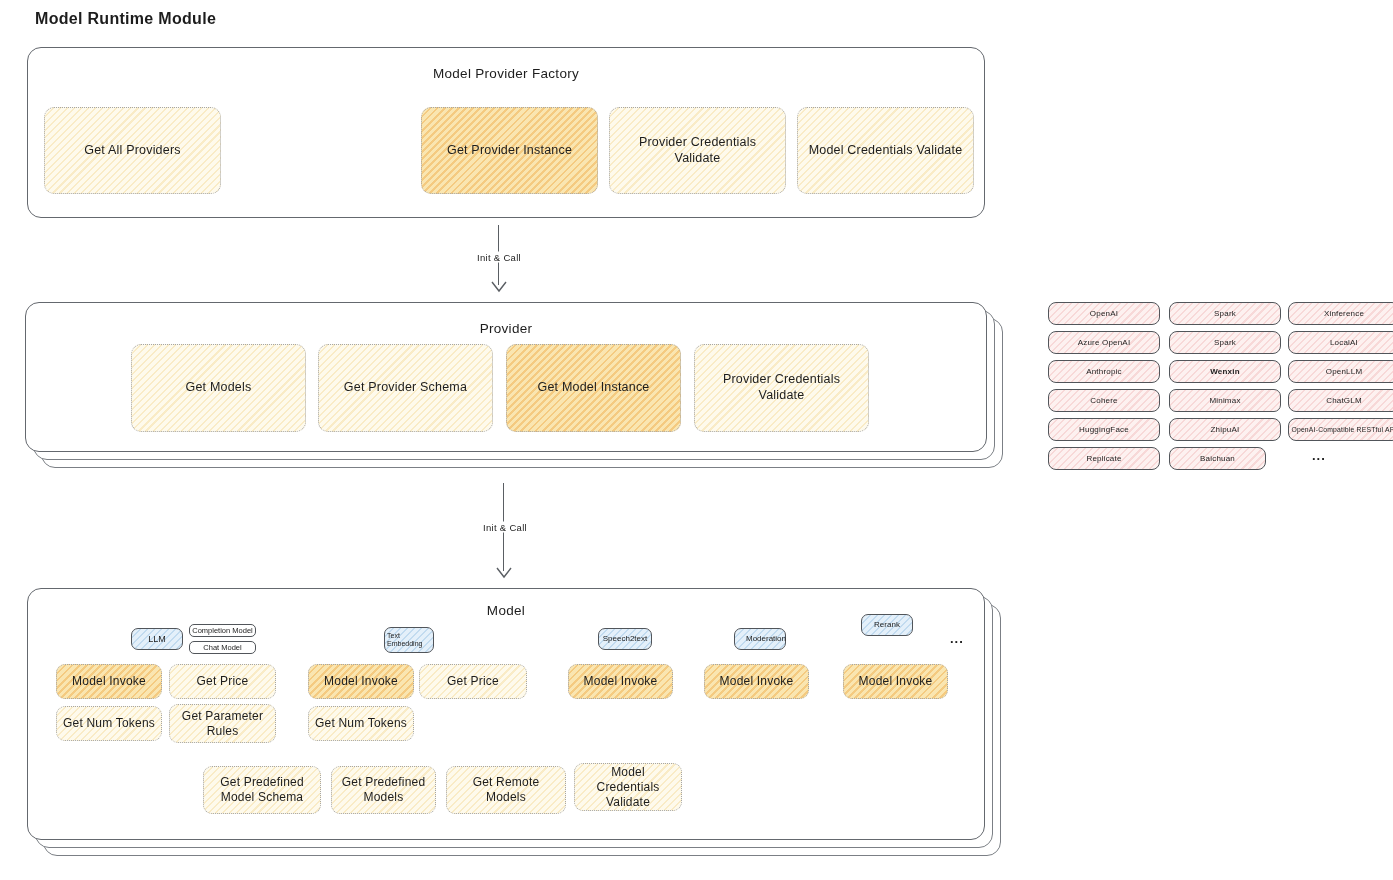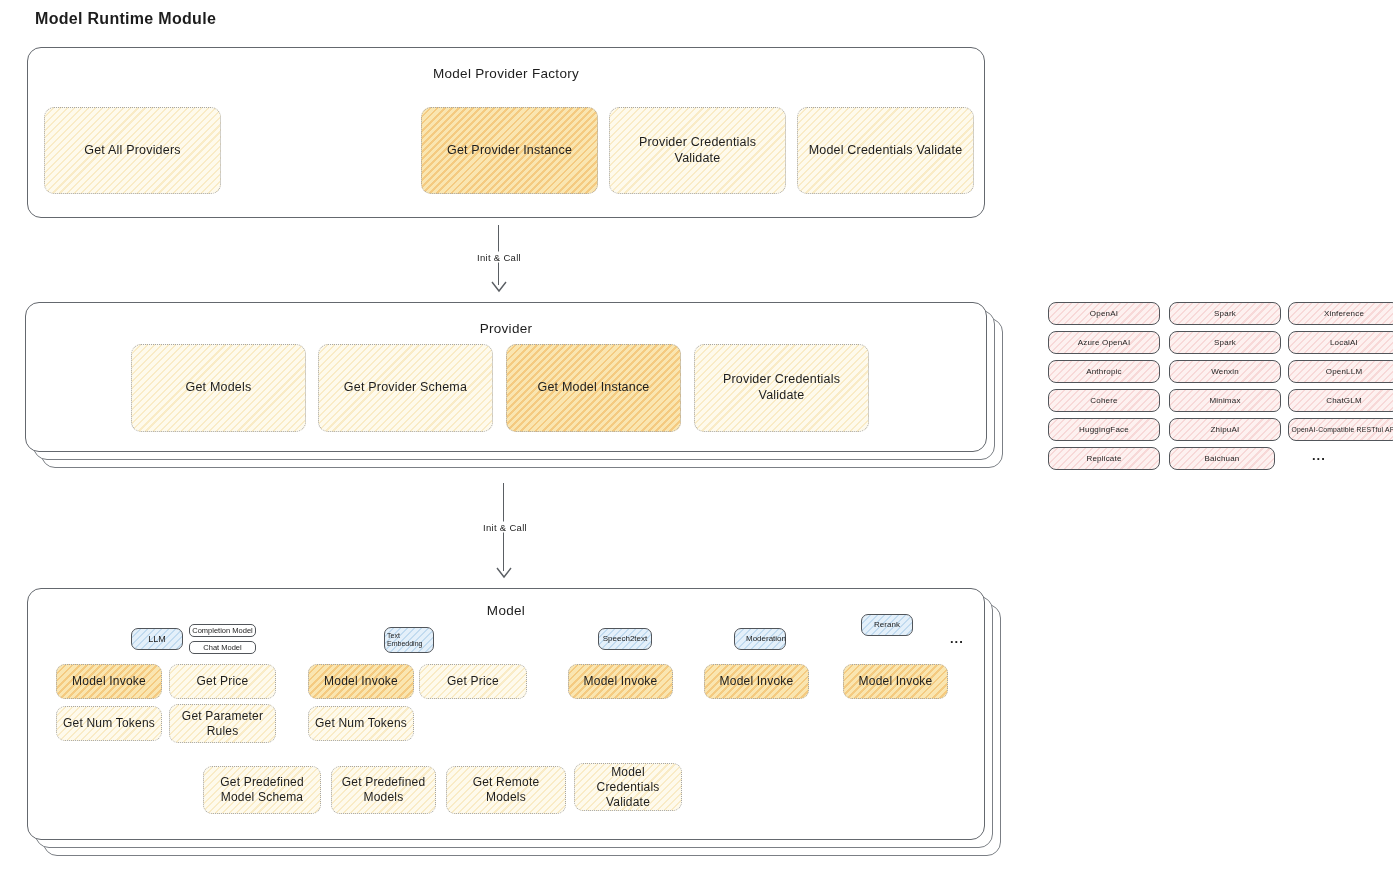--- a/index.html
+++ b/index.html
@@ -97,24 +97,24 @@
 
 <div class="abs pinkpill" style="left:1025px;top:302px;width:112px;height:23px;">OpenAI</div>
 <div class="abs pinkpill" style="left:1025px;top:331px;width:112px;height:23px;">Azure OpenAI</div>
 <div class="abs pinkpill" style="left:1025px;top:360px;width:112px;height:23px;">Anthropic</div>
 <div class="abs pinkpill" style="left:1025px;top:389px;width:112px;height:23px;">Cohere</div>
 <div class="abs pinkpill" style="left:1025px;top:418px;width:112px;height:23px;">HuggingFace</div>
 <div class="abs pinkpill" style="left:1025px;top:447px;width:112px;height:23px;">Replicate</div>
 
 <div class="abs pinkpill" style="left:1146px;top:302px;width:112px;height:23px;">Spark</div>
 <div class="abs pinkpill" style="left:1146px;top:331px;width:112px;height:23px;">Spark</div>
-<div class="abs pinkpill" style="left:1146px;top:360px;width:112px;height:23px;">Wenxin</div>
+<div class="abs pinkpill" style="left:1146px;top:360px;width:112px;height:23px;font-weight:bold;">Wenxin</div>
 <div class="abs pinkpill" style="left:1146px;top:389px;width:112px;height:23px;border-radius:7px;">Minimax</div>
 <div class="abs pinkpill" style="left:1146px;top:418px;width:112px;height:23px;">ZhipuAI</div>
-<div class="abs pinkpill" style="left:1146px;top:447px;width:106px;height:23px;">Baichuan</div>
+<div class="abs pinkpill" style="left:1146px;top:447px;width:97px;height:23px;">Baichuan</div>
 
 <div class="abs pinkpill" style="left:1265px;top:302px;width:112px;height:23px;">Xinference</div>
 <div class="abs pinkpill" style="left:1265px;top:331px;width:112px;height:23px;">LocalAI</div>
 <div class="abs pinkpill" style="left:1265px;top:360px;width:112px;height:23px;">OpenLLM</div>
 <div class="abs pinkpill" style="left:1265px;top:389px;width:112px;height:23px;">ChatGLM</div>
 <div class="abs pinkpill" style="left:1265px;top:418px;width:112px;height:23px;font-size:6.8px;">OpenAI-Compatible RESTful API</div>
 <div class="abs ellipsis" style="left:1312px;top:448px;">...</div>
 
 <div class="abs arrow-line" style="left:503px;top:483px;height:88px;"></div>
 <svg class="abs" style="left:496px;top:567px;" width="16" height="12">

